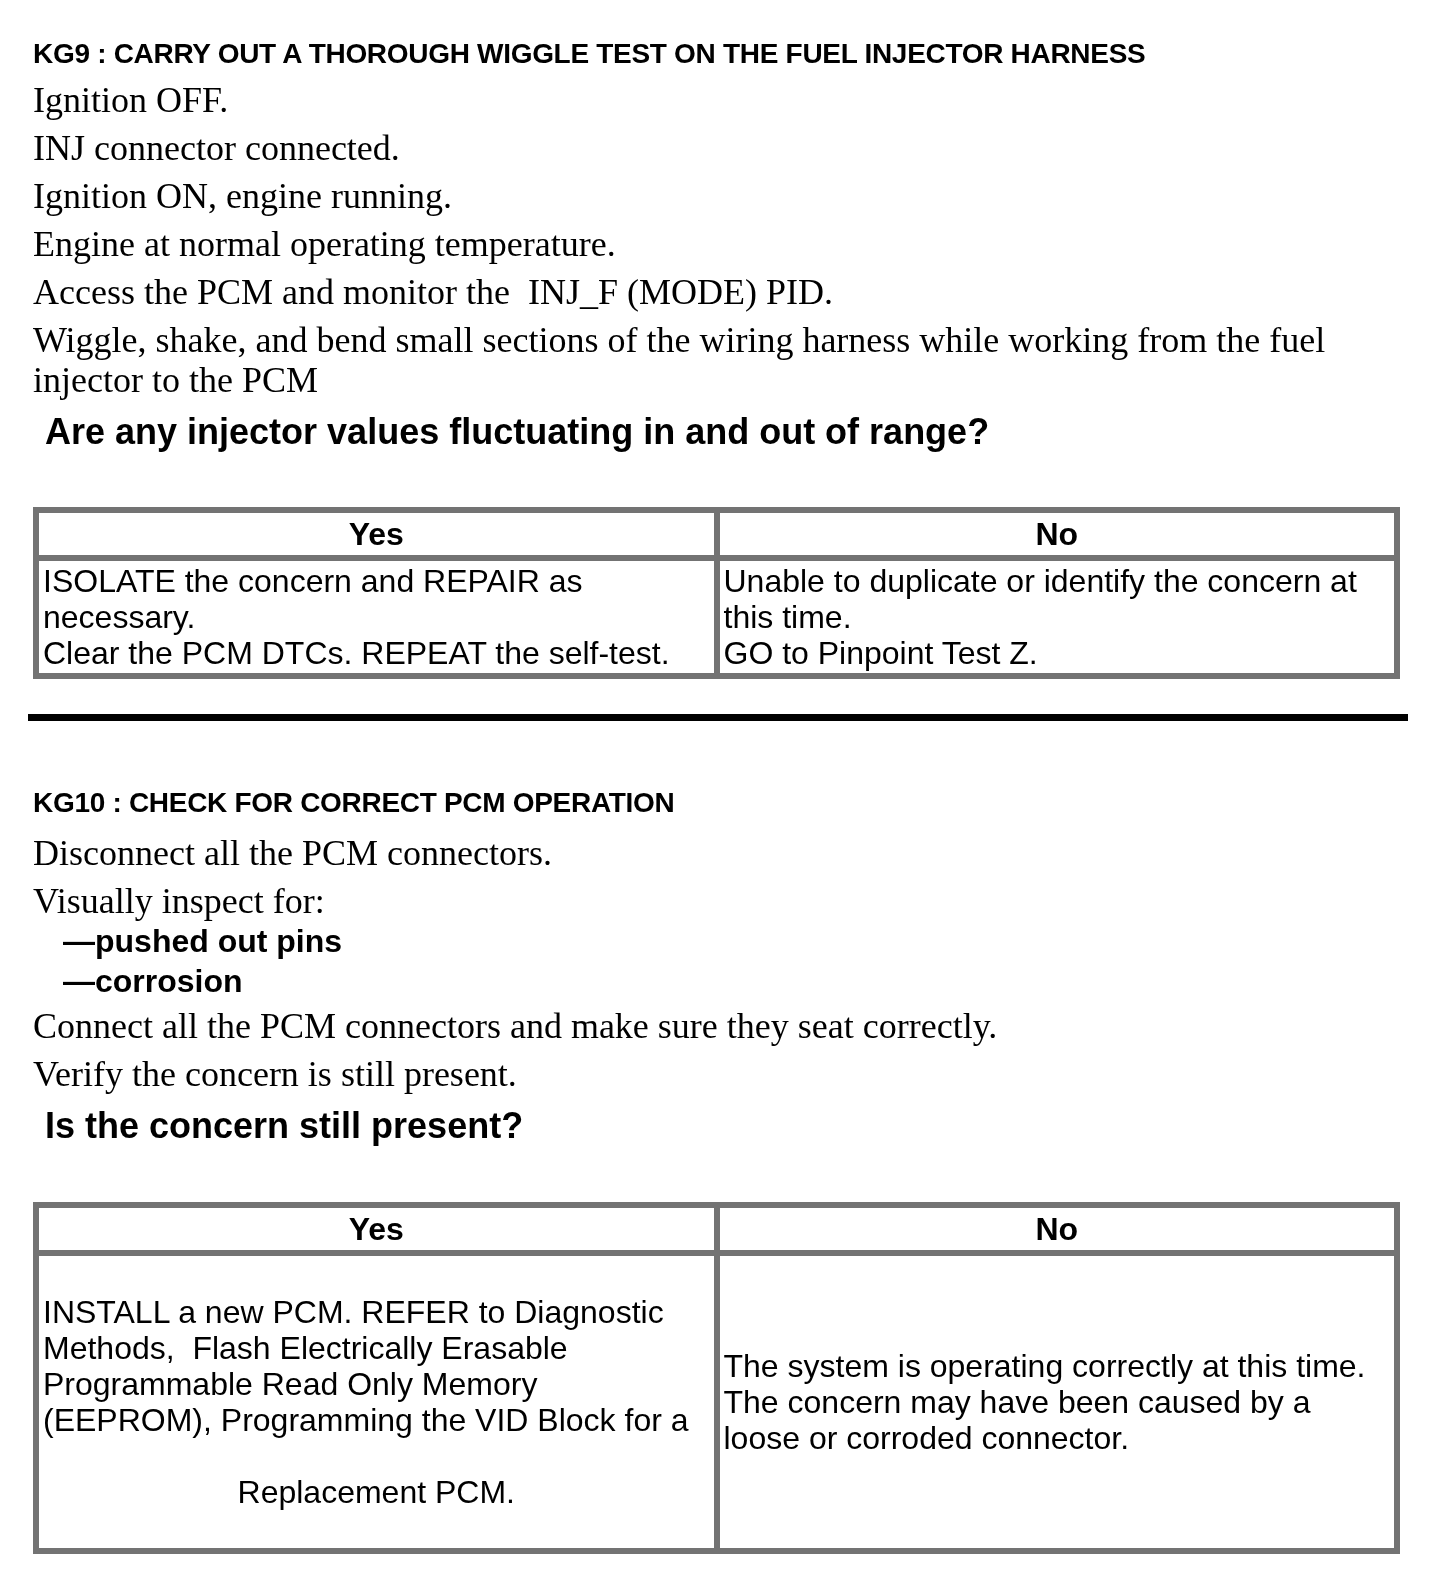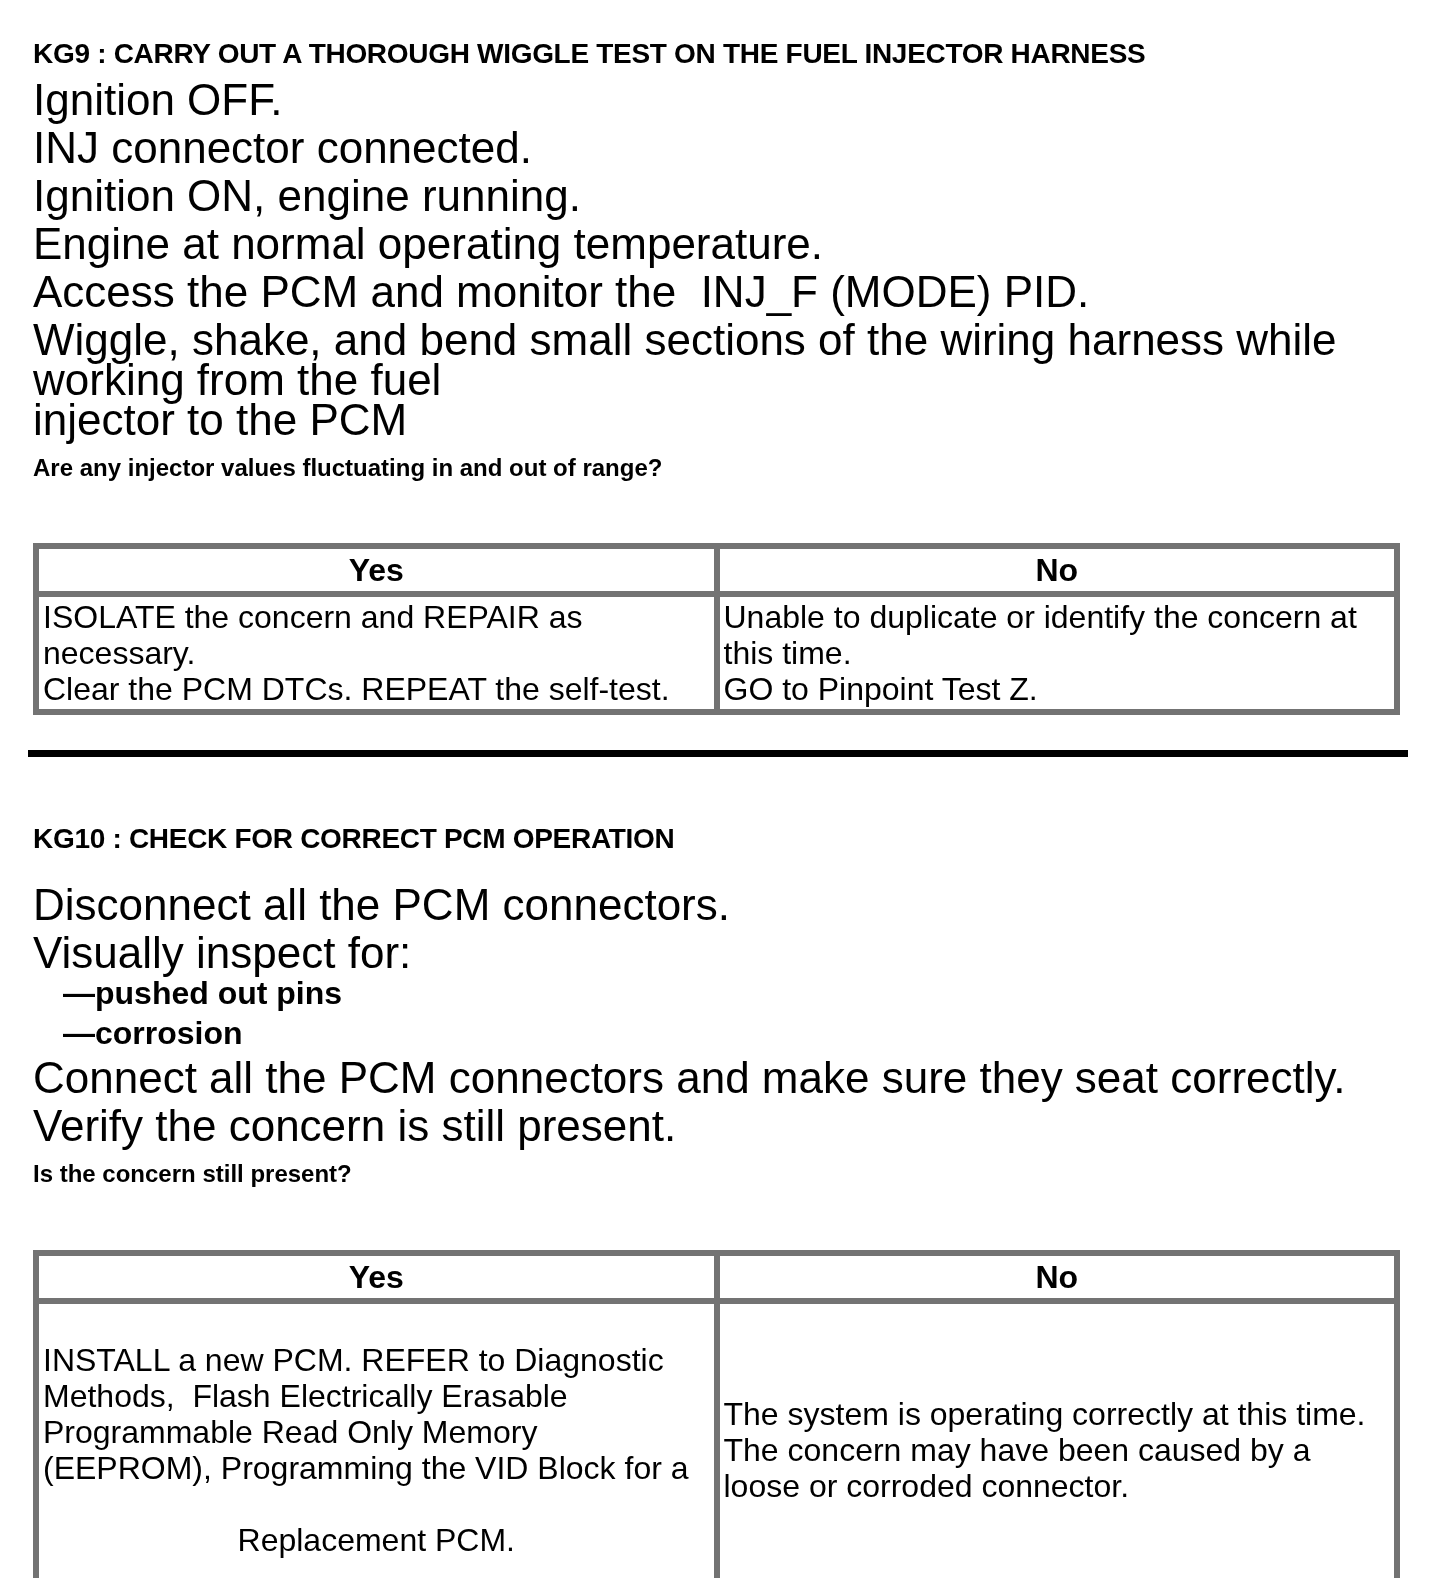--- a/index.html
+++ b/index.html
@@ -23,34 +23,35 @@
   .pp-heading {
     font-size: 28px;
     line-height: 32px;
     font-weight: bold;
     margin: 0 0 10px 0;
     letter-spacing: -0.3px;
     white-space: nowrap;
   }
   .pp-heading.second {
     margin-top: 66px;
-    margin-bottom: 30px;
+    margin-bottom: 14px;
   }
   .step {
-    font-size: 44px;
+    font-size: 36px;
     line-height: 40px;
     margin: 0 0 8px 0;
     white-space: pre-line;
+    font-family: Liberation Serif, serif;
   }
   .step.no-gap { margin-bottom: 0; }
   .question {
-    font-size: 24px;
+    font-size: 36px;
     line-height: 40px;
     font-weight: bold;
-    margin: 0;
+    margin: 12px;
     white-space: pre-line;
   }
   .dash-list {
     margin: 0 0 5px 0;
     padding: 0;
     list-style: none;
     font-weight: bold;
   }
   .dash-item {
     font-size: 32px;

